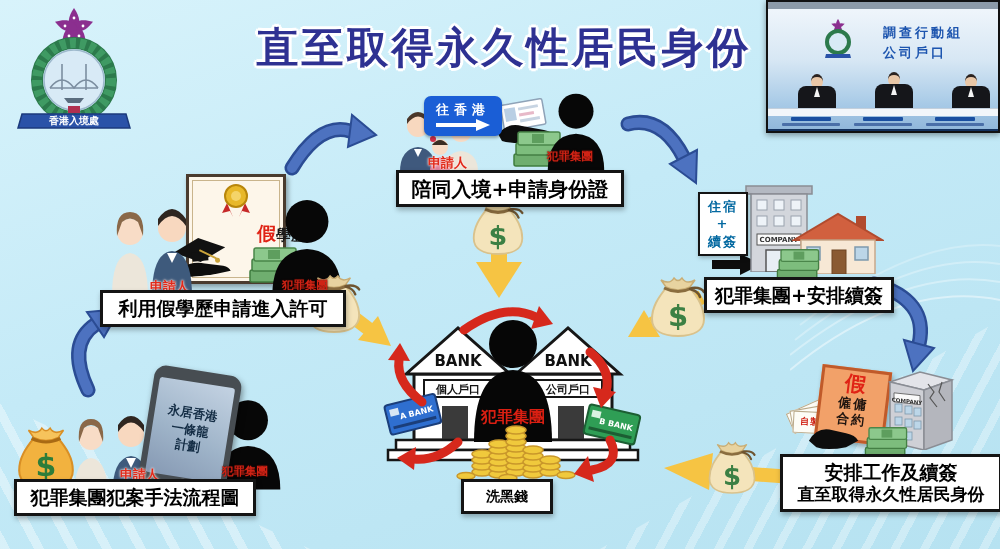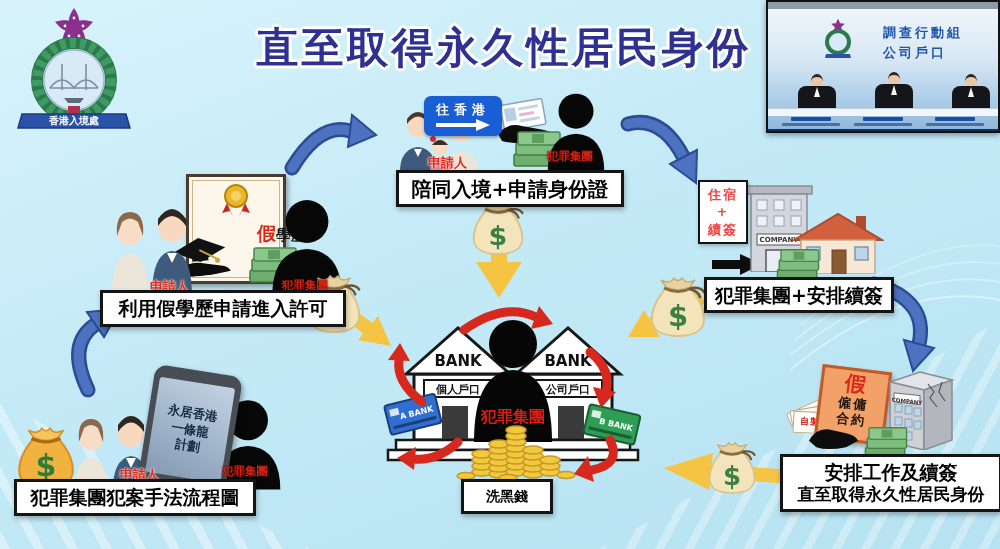--- a/index.html
+++ b/index.html
@@ -57,23 +57,23 @@
   .vcap1{width:40px;height:4px;background:#1a4fa0;border-radius:1px;}
   .vcap2{width:58px;height:3px;background:#4a6fa8;border-radius:1px;}
   .vstrip{position:absolute;left:0;top:127px;width:100%;height:4px;background:#12315e;}
   .sign{
     position:absolute;left:424px;top:96px;width:78px;height:40px;background:#1a5ed6;
     border-radius:7px;z-index:4;display:flex;flex-direction:column;align-items:center;
     justify-content:center;box-shadow:0 2px 3px rgba(0,0,0,.3);
   }
   .sign .t{color:#fff;font-size:13px;font-weight:800;letter-spacing:5px;}
   .accbox{
-    position:absolute;left:698px;top:180px;width:46px;height:60px;background:#fff;
+    position:absolute;left:698px;top:192px;width:46px;height:60px;background:#fff;
     border:2.5px solid #141414;z-index:4;display:flex;flex-direction:column;align-items:center;
-    justify-content:center;font-size:13px;font-weight:800;color:#ef4444;line-height:1.35;
+    justify-content:center;font-size:13px;font-weight:800;color:#0369a1;line-height:1.35;
     letter-spacing:2px;box-shadow:1px 2px 4px rgba(0,0,0,.25);
   }
   .cert{
     position:absolute;left:186px;top:174px;width:94px;height:104px;background:#fdf6ea;
     border:3px solid #4a3b2e;z-index:3;box-shadow:2px 3px 5px rgba(0,0,0,.35);
   }
   .cert .inner{position:absolute;left:3px;top:3px;right:3px;bottom:3px;border:1px solid #c9b48c;}
   .cert .row{position:absolute;left:0;top:44px;width:100%;text-align:right;font-weight:900;padding-left:23px;}
   .cert .fake{color:#e02315;font-size:19px;}
   .cert .rest{color:#1a1a1a;font-size:15px;}

